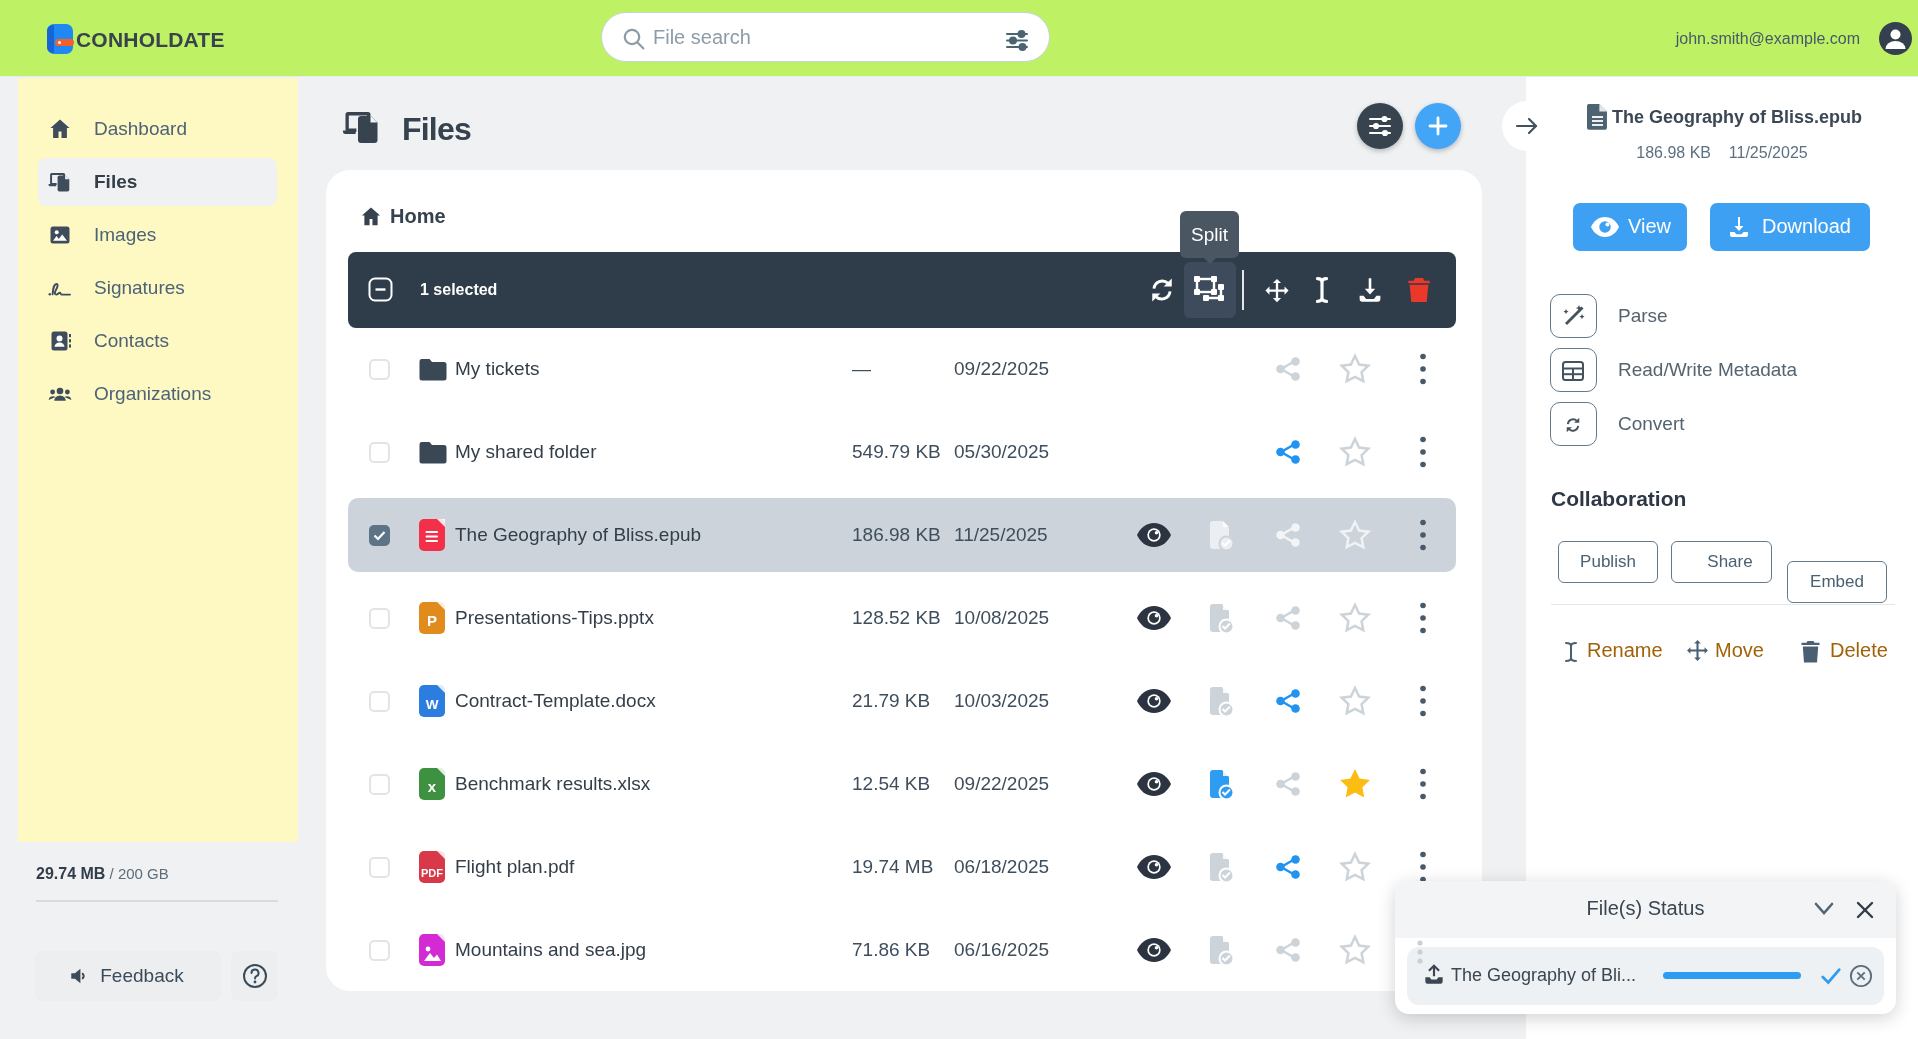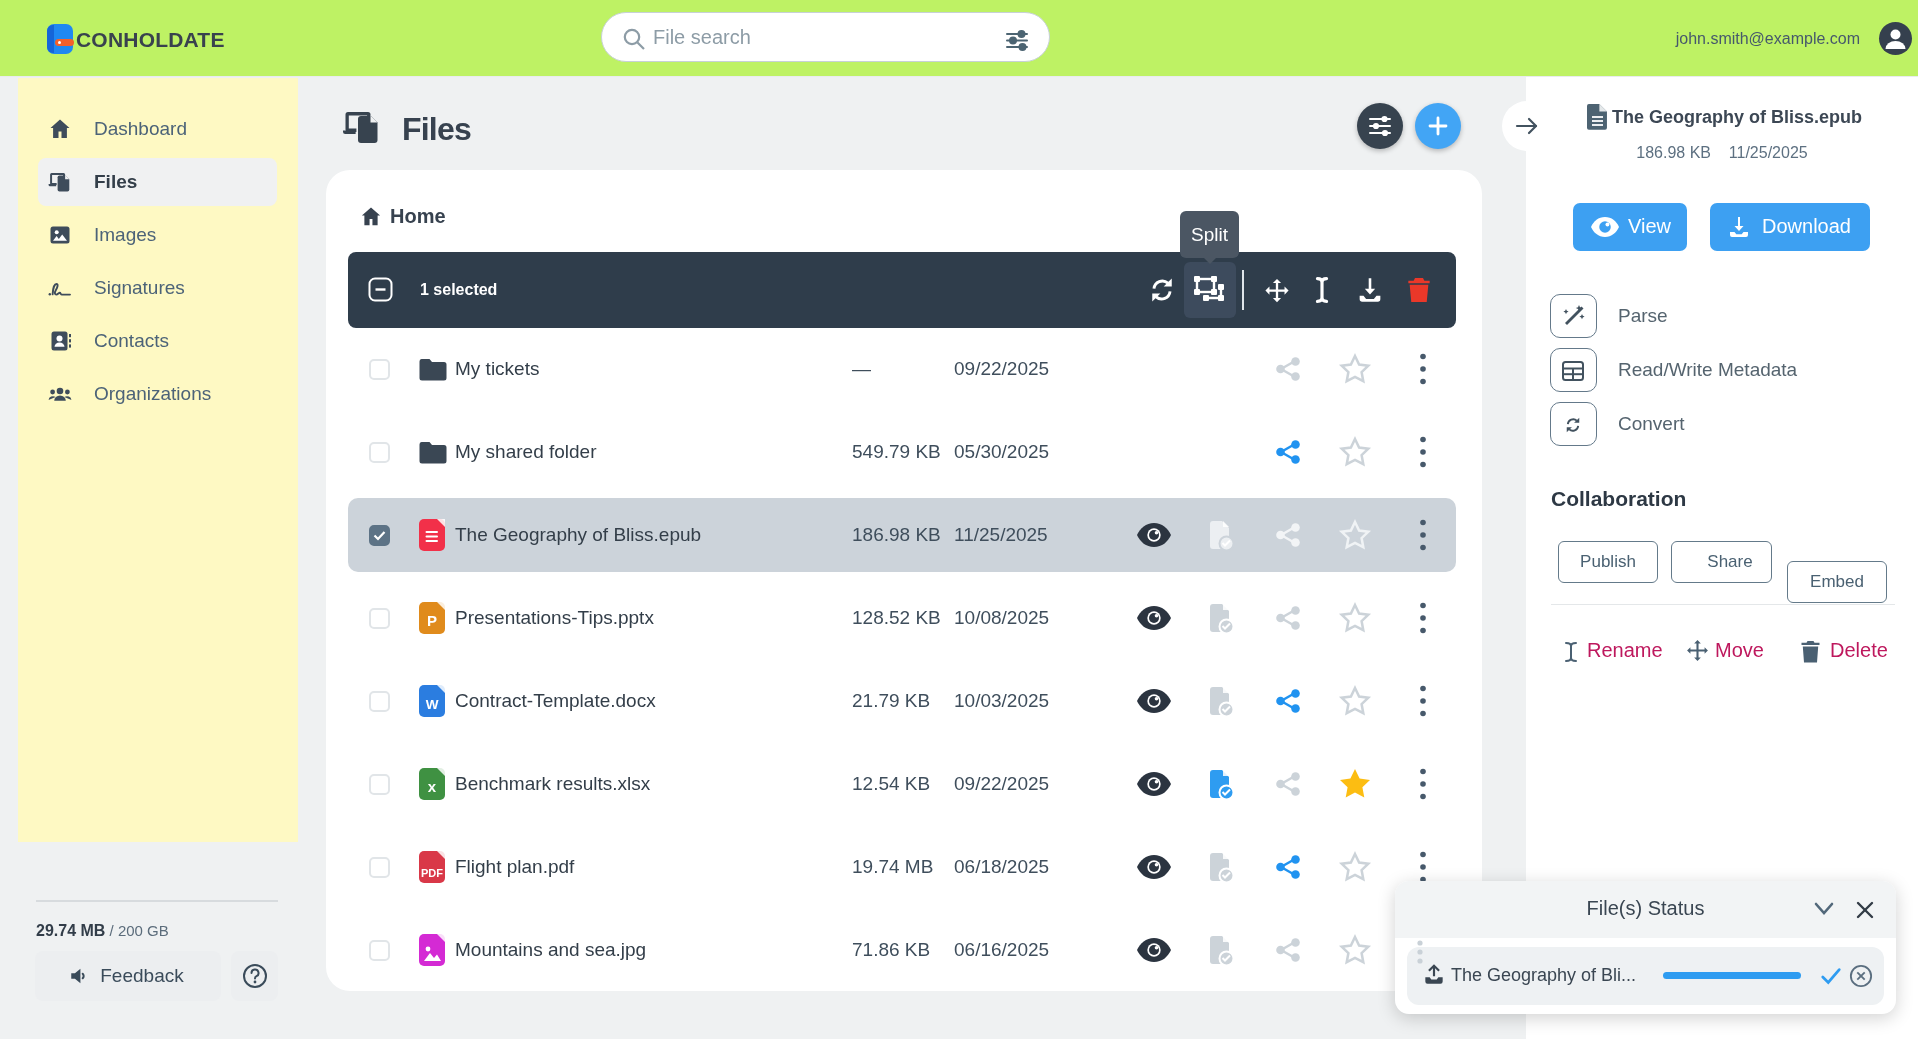--- a/index.html
+++ b/index.html
@@ -22,21 +22,21 @@
   #avatar { position:absolute; left:1879px; top:22px; width:33px; height:33px; border-radius:50%; background:#35404e; }
 
   
   #sidebar { position:absolute; left:0; top:78px; width:280px; height:764px; background:#fef9c3;margin-left:18px; }
   .nav-it { position:absolute; left:20px; width:239px; height:48px; border-radius:8px; }
   .nav-it .ic { position:absolute; left:10px; top:12px; width:24px; height:24px; }
   .nav-it .lb { position:absolute; left:56px; top:13px; font-size:19px; color:#4c6378; }
   .nav-it.sel { background:#f0f1f2; }
   .nav-it.sel .lb { font-weight:700; color:#333e49; }
   #side-div { position:absolute; left:18px; top:822px; width:242px; height:2px; background:#d7dbde; }
-  #storage { position:absolute; left:18px; top:844px; font-size:15px; color:#5b6c7b;text-align:right; }
+  #storage { position:absolute; left:18px; top:787px; font-size:15px; color:#5b6c7b;text-align:right; }
   #storage b { font-size:16px; color:#323d49; }
   #fb-btn { position:absolute; left:17px; top:873px; width:186px; height:50px; background:#eceef0; border-radius:8px; text-align:center; line-height:50px; font-size:19px; color:#3a4b5a; }
   #help-btn { position:absolute; left:213px; top:873px; width:47px; height:50px; background:#eceef0; border-radius:8px; }
 
   
   #pg-title { position:absolute; left:402px; top:111px; font-size:32px; letter-spacing:-0.8px; font-weight:700; color:#37424f; }
   #btn-filter { position:absolute; left:1357px; top:103px; width:46px; height:46px; border-radius:50%; background:#37434f; box-shadow:0 2px 5px rgba(0,0,0,.25); }
   #btn-plus { position:absolute; left:1415px; top:103px; width:46px; height:46px; border-radius:50%; background:#42a5f5; box-shadow:0 2px 5px rgba(0,0,0,.25); }
   #card { position:absolute; left:326px; top:170px; width:1156px; height:821px; background:#fff; border-radius:24px; }
   #bc-home { position:absolute; left:390px; top:205px; font-size:20px; font-weight:700; color:#37424f; }
@@ -68,21 +68,21 @@
   #rp-title { position:absolute; left:1612px; top:107px; font-size:18px; font-weight:700; color:#3c4754; }
   #rp-meta { position:absolute; left:1526px; top:144px; width:392px; text-align:center; font-size:16px; color:#5d7081; }
   .blue-btn { position:absolute; top:203px; height:48px; background:#3da0f2; border-radius:7px; color:#fff; font-size:20px; }
   #btn-view { left:1573px; width:114px; }
   #btn-dl { left:1710px; width:160px; }
   .tool-box { position:absolute; left:1550px; width:47px; height:44px; border:1.5px solid #64798a; border-radius:10px; }
   .tool-lb { position:absolute; left:1618px; font-size:19px; color:#55646f; }
   #collab-h { position:absolute; left:1551px; top:487px; font-size:21px; font-weight:700; color:#2d3844; }
   .ol-btn { position:absolute; top:541px; height:42px; border:1.5px solid #647a8a; border-radius:6px; text-align:center; font-size:17px; color:#4a6172; }
   #rp-div { position:absolute; left:1551px; top:604px; width:344px; height:1px; background:#e4e7e9; }
-  .rmd { position:absolute; top:639px; font-size:20px; color:#be185d;text-align:right; }
+  .rmd { position:absolute; top:639px; font-size:20px; color:#a16207;text-align:right; }
 
   
   #toast { position:absolute; left:1395px; top:881px; width:501px; height:133px; background:#fff; border-radius:14px; box-shadow:0 4px 18px rgba(0,0,0,.18); z-index:10; }
   #toast .hd { position:absolute; left:0; top:0; width:100%; height:57px; background:#f2f4f5; border-radius:14px 14px 0 0; }
   #toast .hd .t { position:absolute; left:0; width:100%; text-align:center; top:16px; font-size:20px; color:#3a4652; }
   #toast .irow { position:absolute; left:12px; top:66px; width:477px; height:58px; background:#eef1f3; border-radius:12px; }
   #toast .fn { position:absolute; left:44px; top:18px; font-size:18px; color:#3a4652; }
   #toast .prog { position:absolute; left:256px; top:25px; width:138px; height:7px; border-radius:4px; background:#2e9cf1; }
 </style>
 </head>

